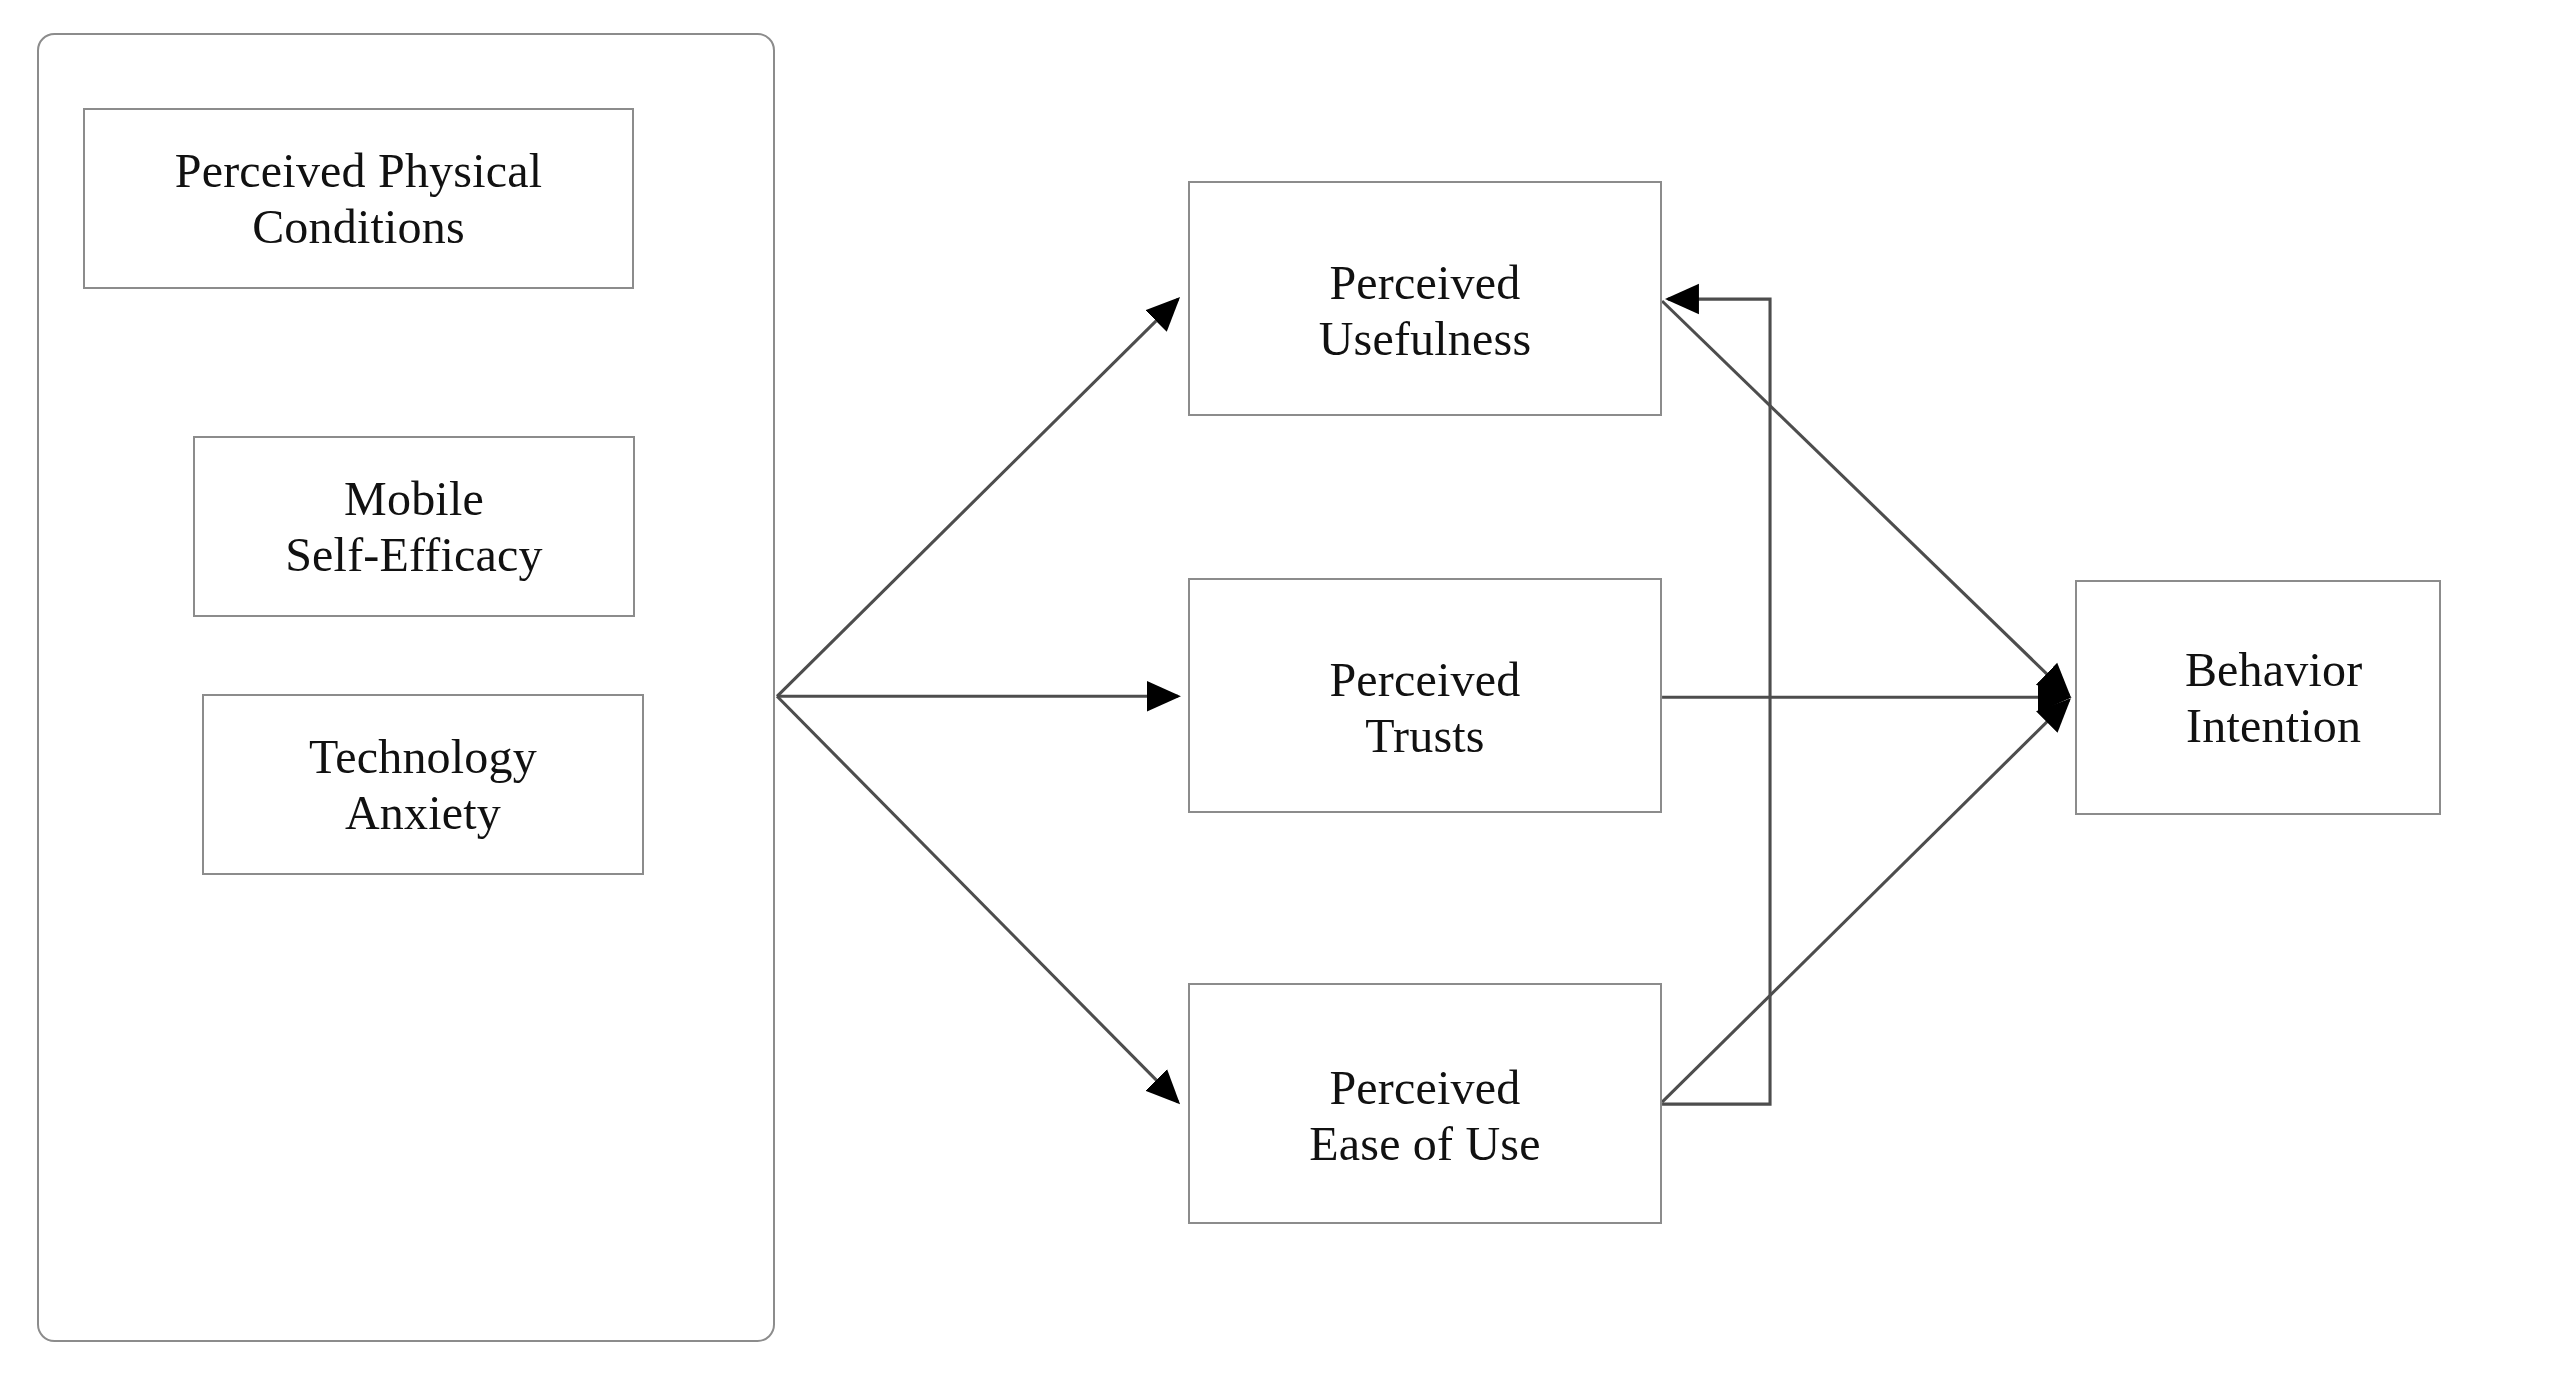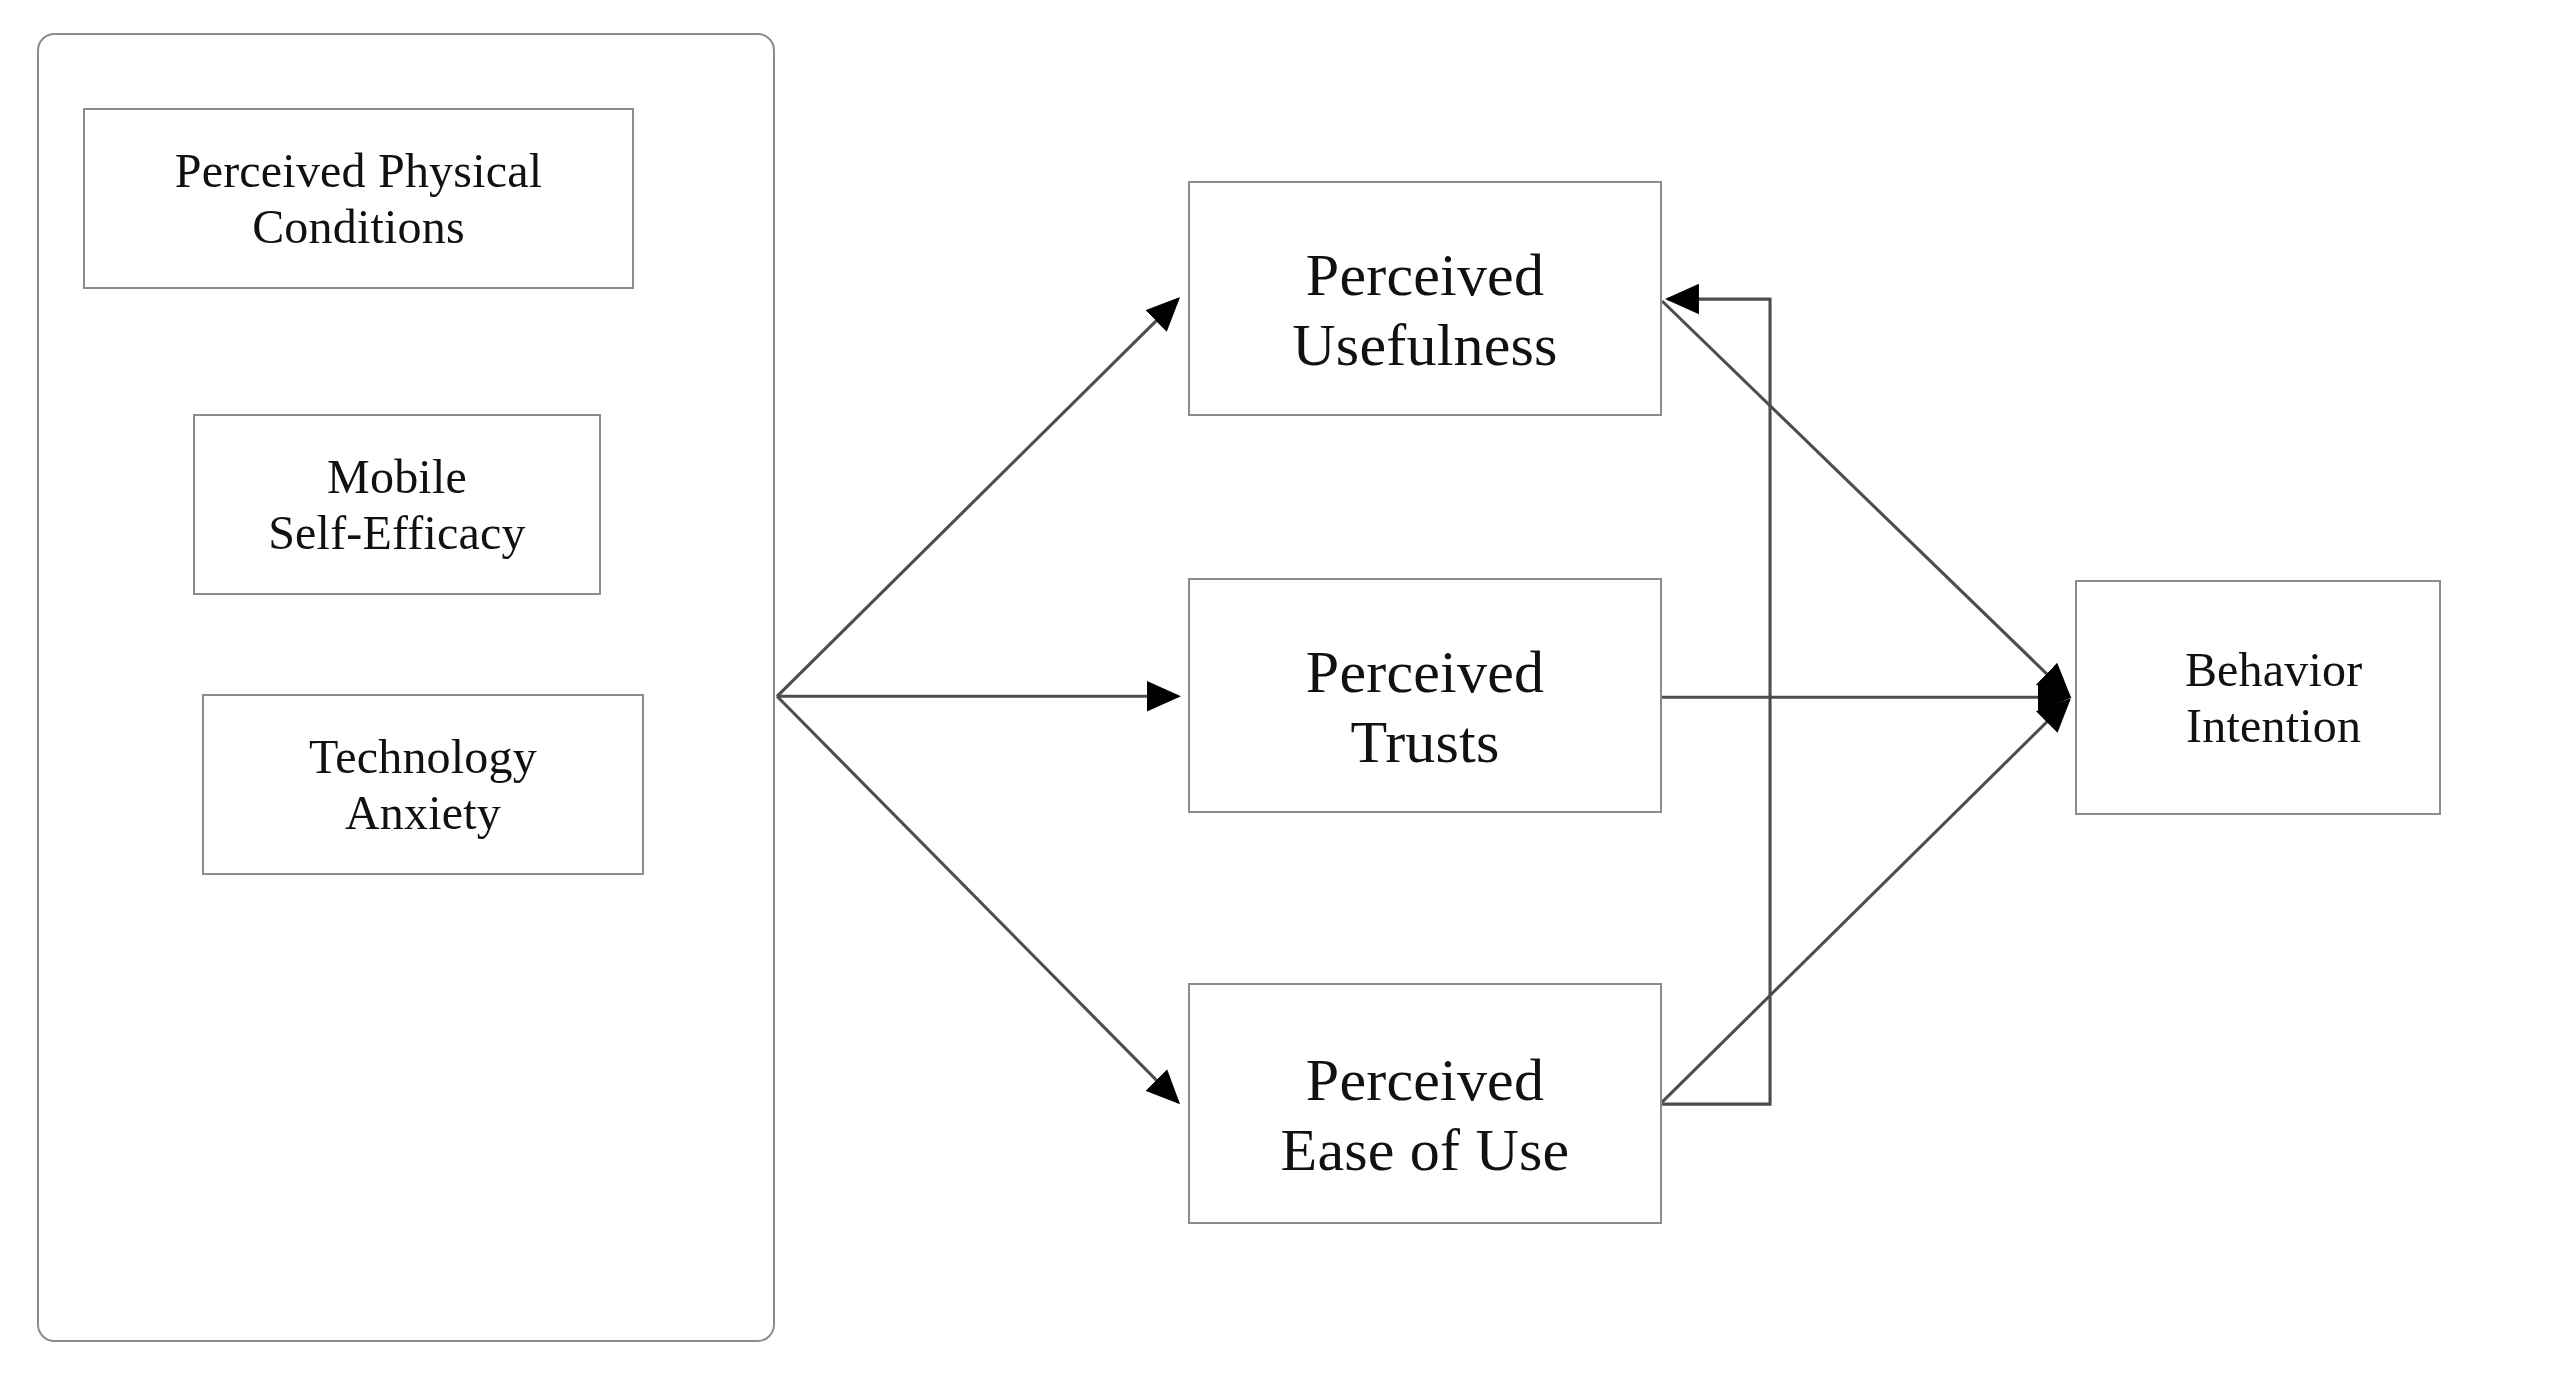--- a/index.html
+++ b/index.html
@@ -52,21 +52,21 @@
     line-height: 1.16;
     padding: 0 7.7px;
   }
   .node-label {
     display: block;
     white-space: pre-line;
     font-size: 48px;
     letter-spacing: 0.2px;
   }
   .antecedent .node-label { font-size: 48px; }
-  .mediator .node-label   { font-size: 60px; margin-top: 25px; }
+  .mediator .node-label   { font-size: 48px; margin-top: 25px; }
   .outcome .node-label    { font-size: 48px; }
 </style>
 </head>
 <body>
 
 <div id="diagram-root">
 
   <svg id="edge-layer" viewBox="0 0 2672 1432" width="2576" height="1381" xmlns="http://www.w3.org/2000/svg">
     <defs>
       <marker id="arrow" viewBox="0 0 12 12" refX="11" refY="6" markerWidth="11" markerHeight="11" orient="auto-start-reverse" markerUnits="strokeWidth">
@@ -90,21 +90,21 @@
 
   <div id="node-layer">
 
     <div class="group-container" style="left:37px; top:33px; width:738px; height:1309px;"></div>
 
     <div class="node-box antecedent" style="left:83px; top:108px; width:551px; height:181px;">
       <span class="node-label">Perceived Physical
 Conditions</span>
     </div>
 
-    <div class="node-box antecedent" style="left:193px; top:414px; width:408px; height:181px;">
+    <div class="node-box antecedent" style="left:193px; top:436px; width:442px; height:181px;">
       <span class="node-label">Mobile
 Self-Efficacy</span>
     </div>
 
     <div class="node-box antecedent" style="left:193px; top:694px; width:442px; height:181px;margin-left:9px;">
       <span class="node-label">Technology
 Anxiety</span>
     </div>
 
 

